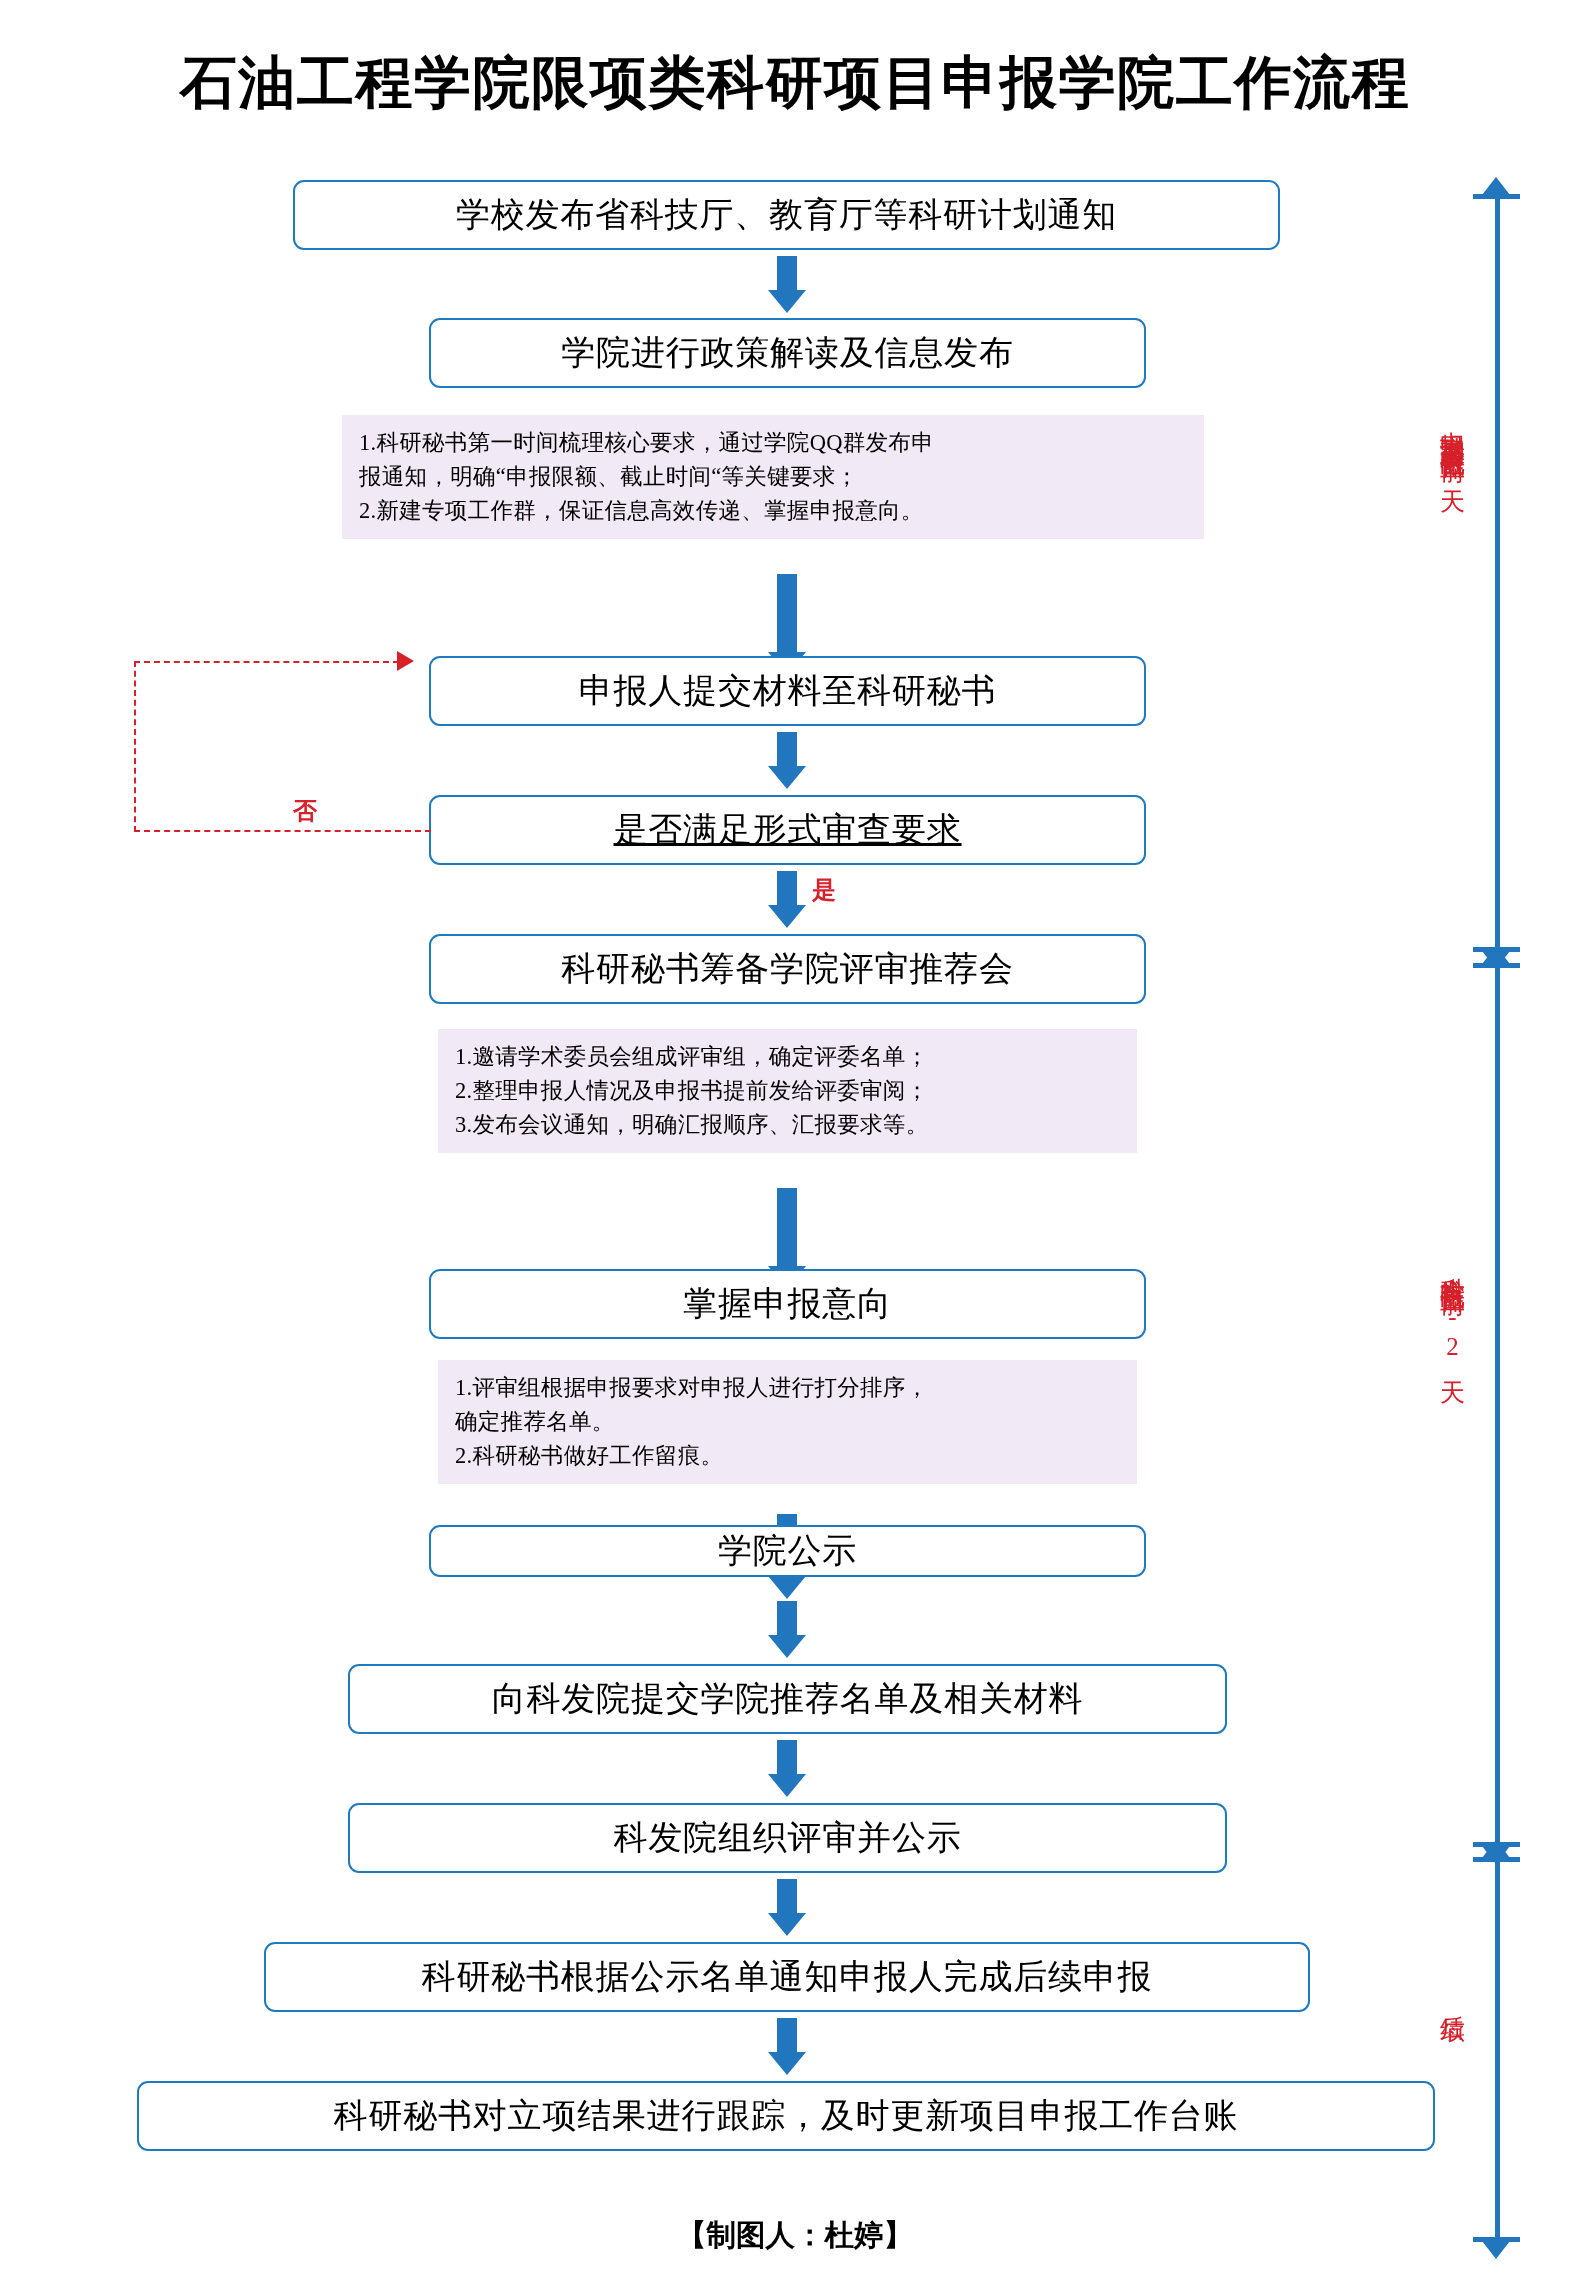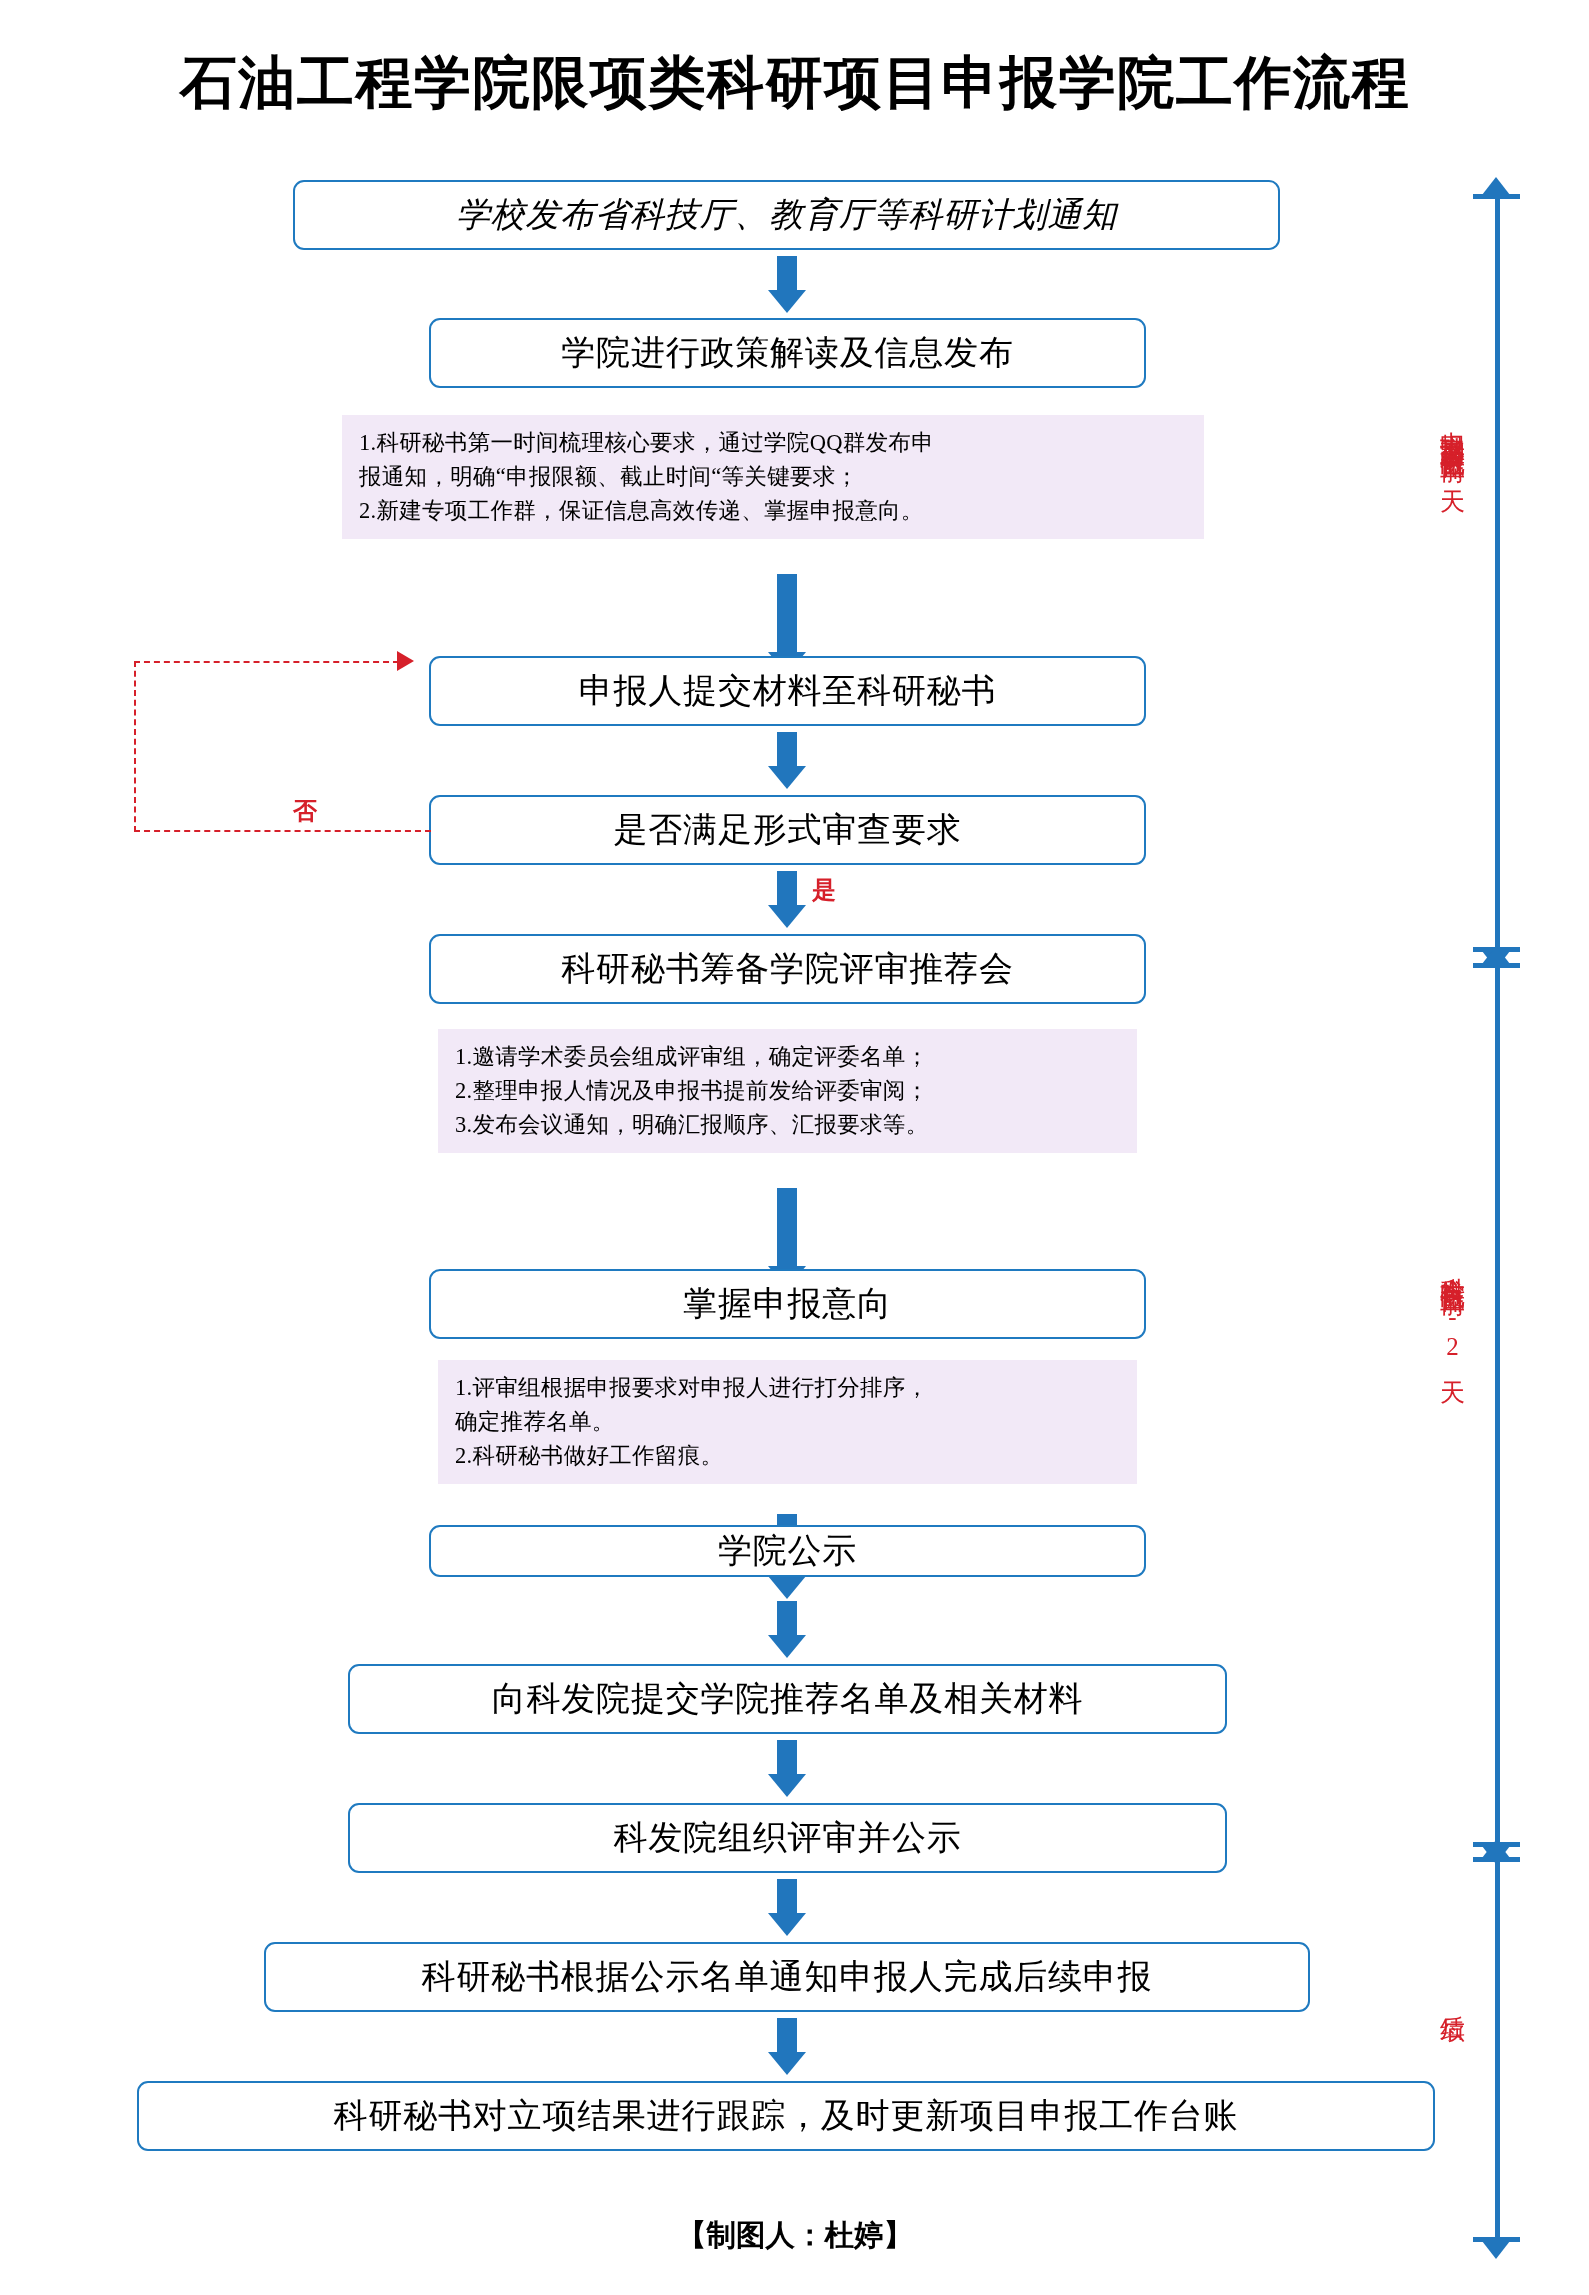--- a/index.html
+++ b/index.html
@@ -181,21 +181,21 @@
     font-weight: bold;
   }
 </style>
 </head>
 <body>
 
 <div class="page">
 
   <div class="title">石油工程学院限项类科研项目申报学院工作流程</div>
 
-  <div class="box" style="left:293px; top:180px; width:987px; height:70px;font-style:italic;">
+  <div class="box" style="left:293px; top:180px; width:987px; height:70px;">
     <span>学校发布省科技厅、教育厅等科研计划通知</span>
   </div>
 
   <div class="arrow-down" style="left:787px; top:256px;">
     <div class="shaft" style="height:37px;"></div>
     <div class="head" style="top:34px;"></div>
   </div>
 
   <div class="box" style="left:429px; top:318px; width:717px; height:70px;">
     <span>学院进行政策解读及信息发布</span>
@@ -214,21 +214,21 @@
 
   <div class="box" style="left:429px; top:656px; width:717px; height:70px;">
     <span>申报人提交材料至科研秘书</span>
   </div>
 
   <div class="arrow-down" style="left:787px; top:732px;">
     <div class="shaft" style="height:37px;"></div>
     <div class="head" style="top:34px;"></div>
   </div>
 
-  <div class="box" style="left:429px; top:795px; width:717px; height:70px;">
+  <div class="box" style="left:429px; top:795px; width:717px; height:70px;text-decoration:underline;">
     <span>是否满足形式审查要求</span>
   </div>
 
   <div class="arrow-down" style="left:787px; top:871px;">
     <div class="shaft" style="height:37px;"></div>
     <div class="head" style="top:34px;"></div>
   </div>
   <div class="label-yes" style="left:812px; top:874px;">是</div>
 
   <div class="red-h" style="left:134px; top:830px; width:297px;"></div>

